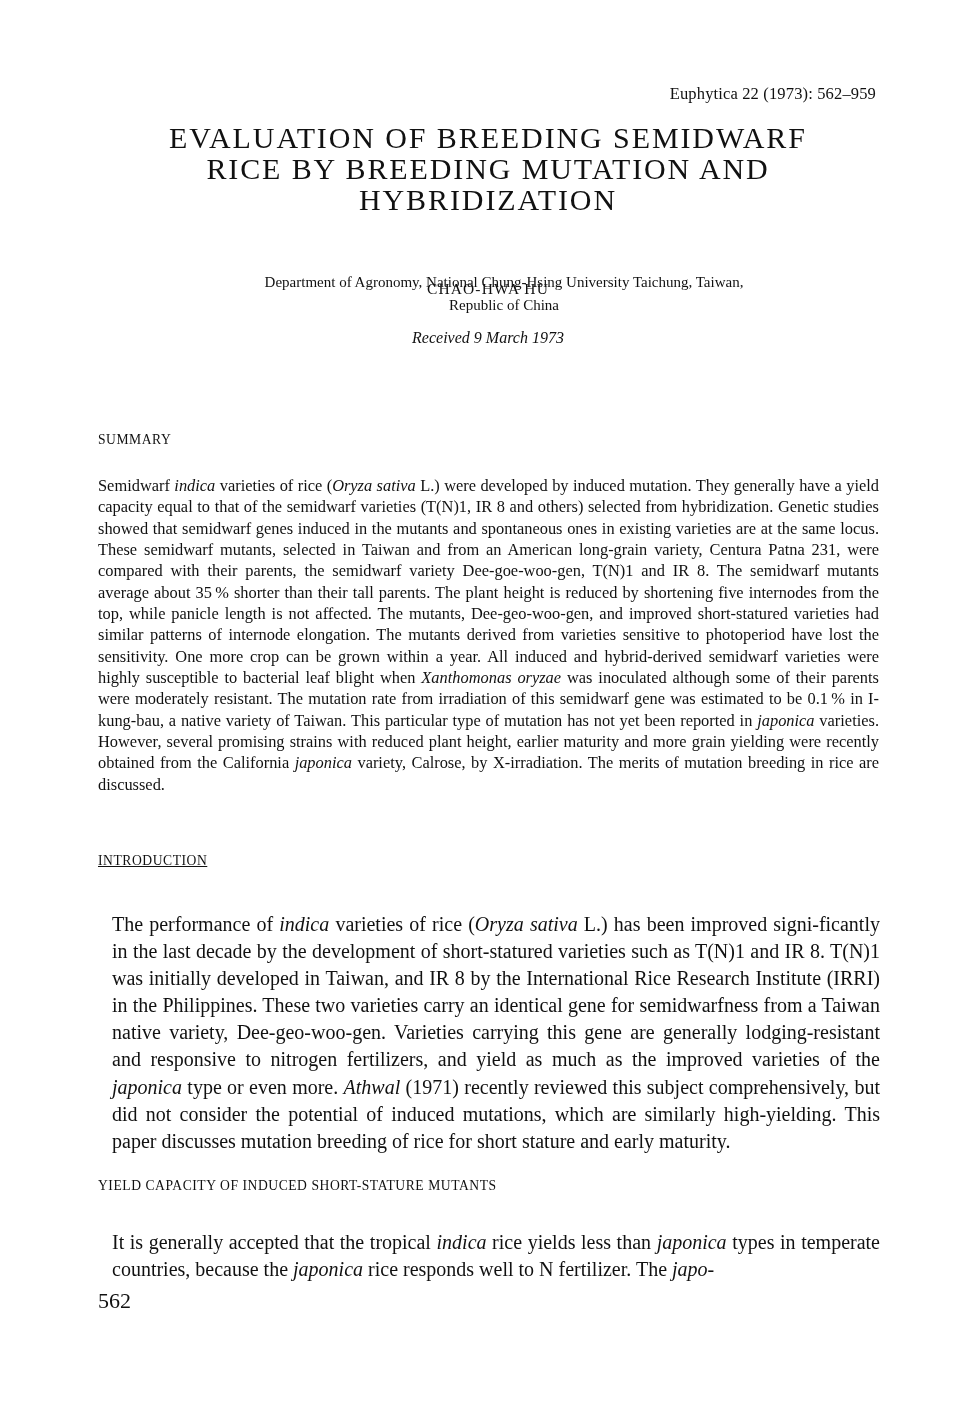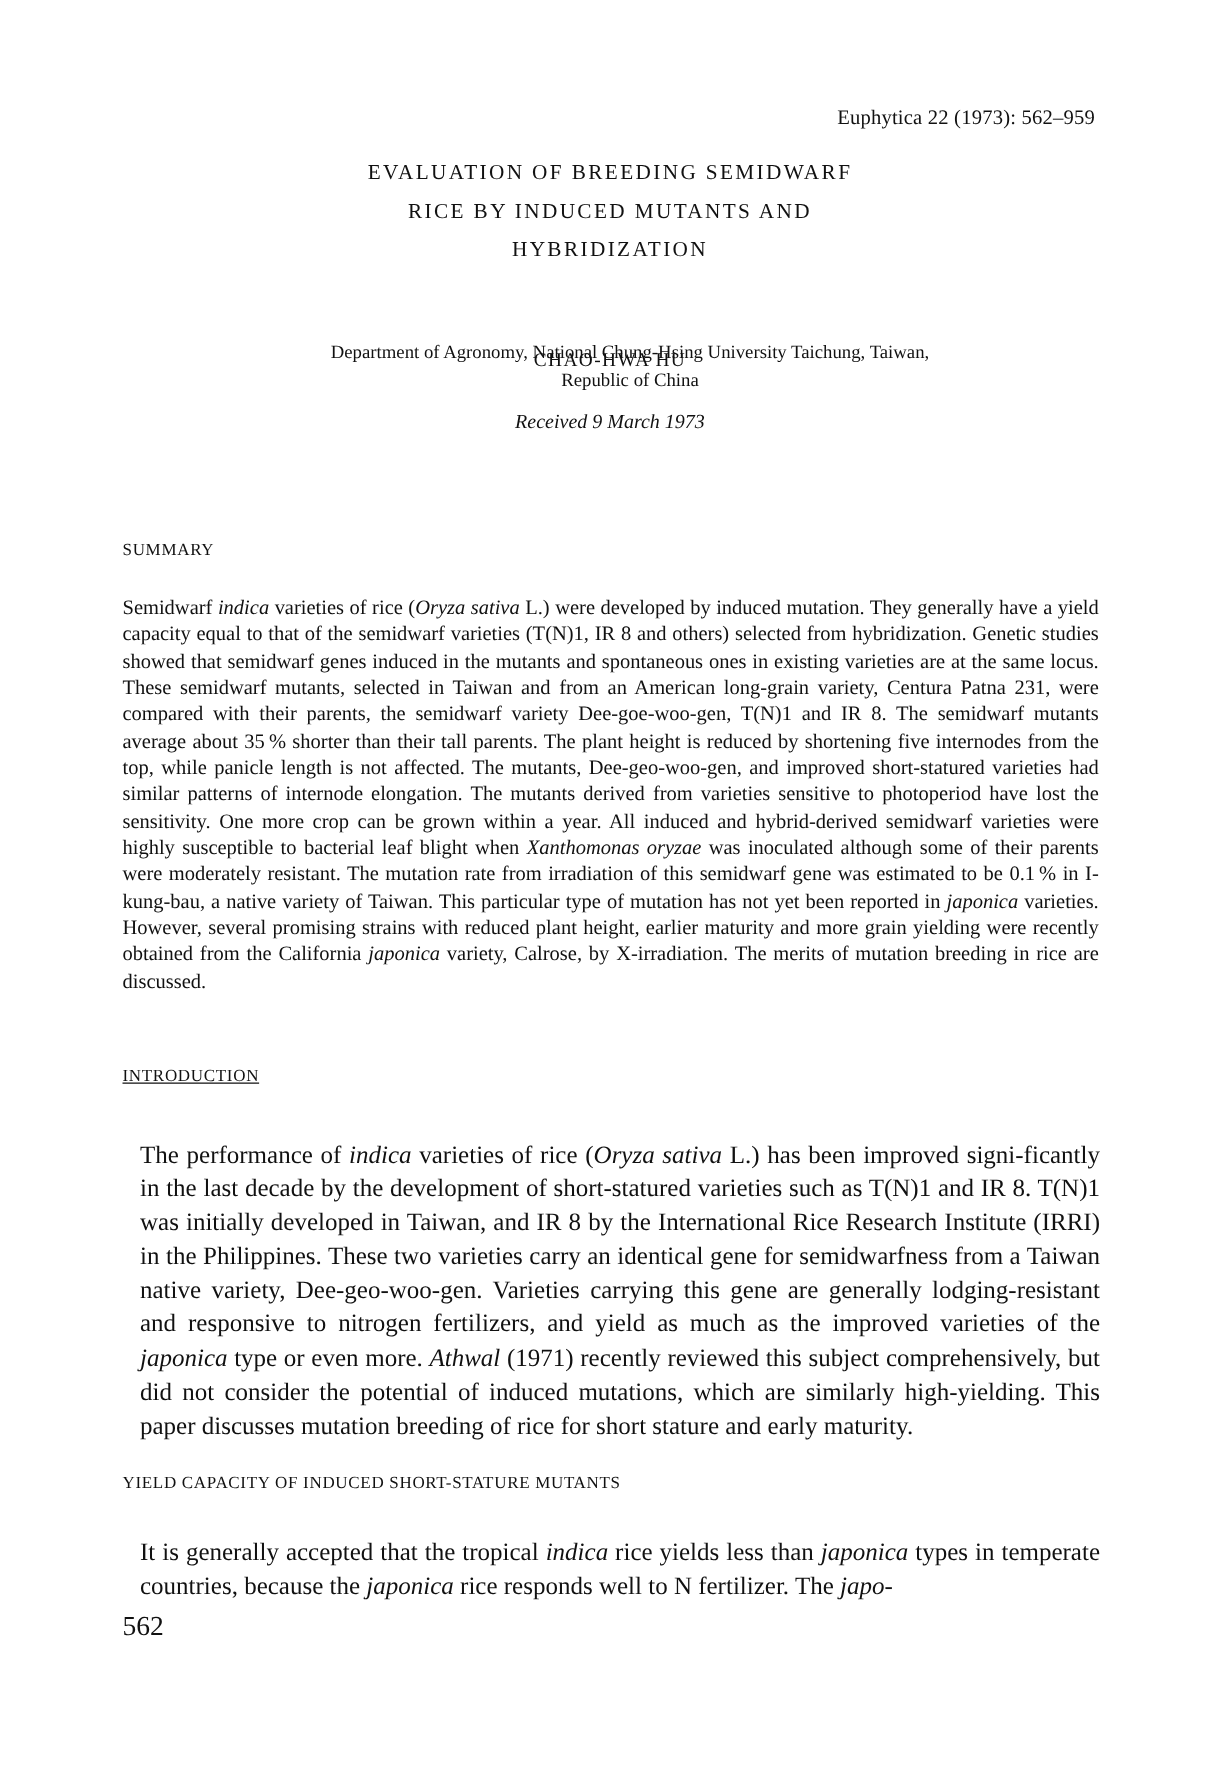--- a/index.html
+++ b/index.html
@@ -34,21 +34,21 @@
 
   
   .title-block {
     position: absolute;
     top: 122px;
     left: 98px;
     width: 780px;
     text-align: center;
   }
   .title-line {
-    font-size: 17px;
+    font-size: 30px;
     letter-spacing: 1.9px;
     line-height: 31px;
     white-space: nowrap;
   }
 
   .author {
     position: absolute;
     top: 232px;
     left: 98px;
     width: 780px;
@@ -130,21 +130,21 @@
 </style>
 </head>
 <body>
 
 <div class="page">
 
   <div class="running-head">Euphytica 22 (1973): 562–959</div>
 
   <div class="title-block">
     <div class="title-line">EVALUATION OF BREEDING SEMIDWARF</div>
-    <div class="title-line">RICE BY INDUCED MUTANTS AND</div>
+    <div class="title-line">RICE BY BREEDING MUTATION AND</div>
     <div class="title-line">HYBRIDIZATION</div>
   </div>
 
   <div class="author">CHAO-HWA HU</div>
 
   <div class="affiliation">
     <div>Department of Agronomy, National Chung-Hsing University Taichung, Taiwan,</div>
     <div>Republic of China</div>
   </div>
 

